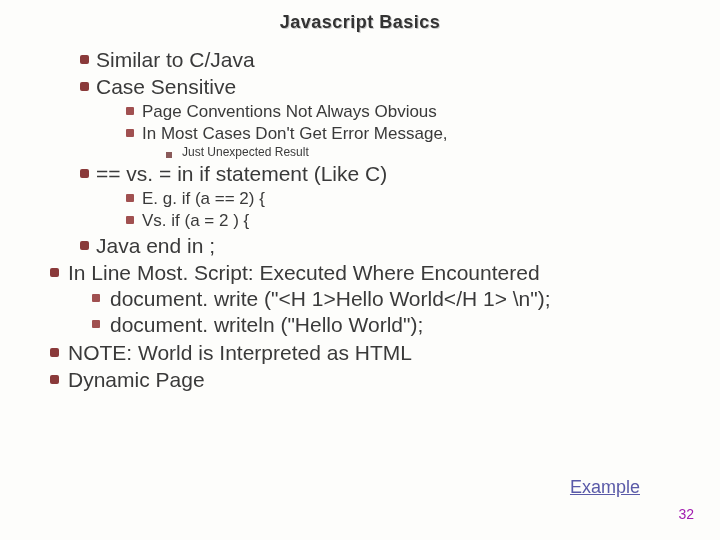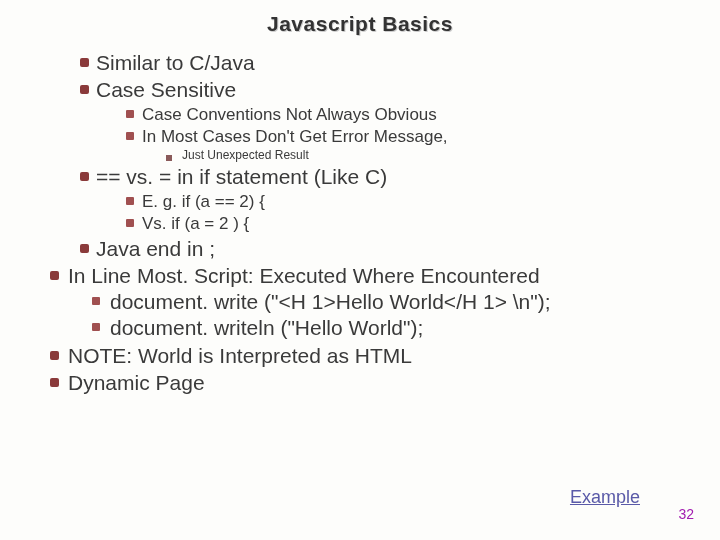--- a/index.html
+++ b/index.html
@@ -12,21 +12,21 @@
     overflow: hidden;
     color: #3a3a3a;
   }
   .slide {
     width: 720px;
     height: 540px;
     padding: 12px 18px 0 18px;
   }
   .title {
     text-align: center;
-    font-size: 21px;
+    font-size: 18px;
     color: #333;
     letter-spacing: 0.5px;
     margin-bottom: 14px;
     text-shadow: 1px 1px 0 #ccc;
   }
   ul { list-style: none; }
   .lvl1 > li {
     padding-left: 78px;
     position: relative;
     font-size: 21px;
@@ -102,21 +102,21 @@
     width: 8px; height: 8px;
     background: #a05050;
     border-radius: 1px;
   }
   .example-link {
     color: #5a5aa8;
     text-decoration: underline;
     font-size: 18px;
     position: absolute;
     right: 80px;
-    bottom: 32px;
+    bottom: 42px;
     cursor: pointer;
   }
   .page-num {
     position: absolute;
     right: 26px;
     bottom: 18px;
     font-size: 14px;
     color: #a21caf;
   }
 </style>
@@ -124,21 +124,21 @@
 <body>
 
 <div class="slide">
   <h1 class="title">Javascript Basics</h1>
 
   <ul class="lvl1">
     <li>Similar to C/Java</li>
     <li>
       <span>Case Sensitive</span>
       <ul class="lvl2">
-        <li>Case Conventions  Not Always Obvious</li>
+        <li>Page Conventions  Not Always Obvious</li>
         <li>
           <span>In Most Cases Don't Get Error Message,</span>
           <ul class="lvl3">
             <li>Just Unexpected Result</li>
           </ul>
         </li>
       </ul>
     </li>
     <li>
       <span>== vs. = in if statement (Like C)</span>

